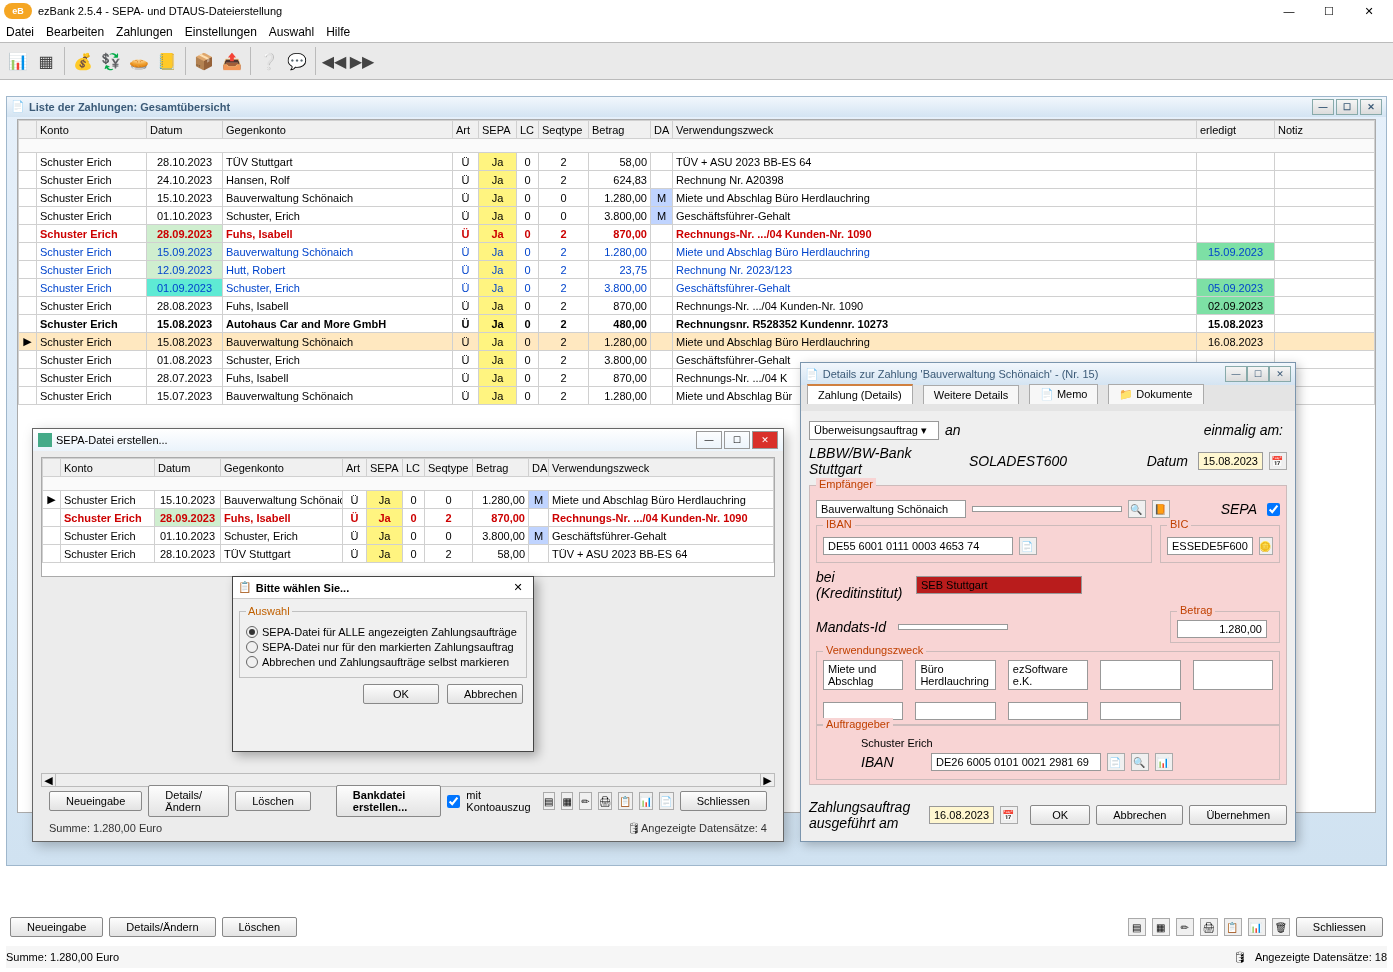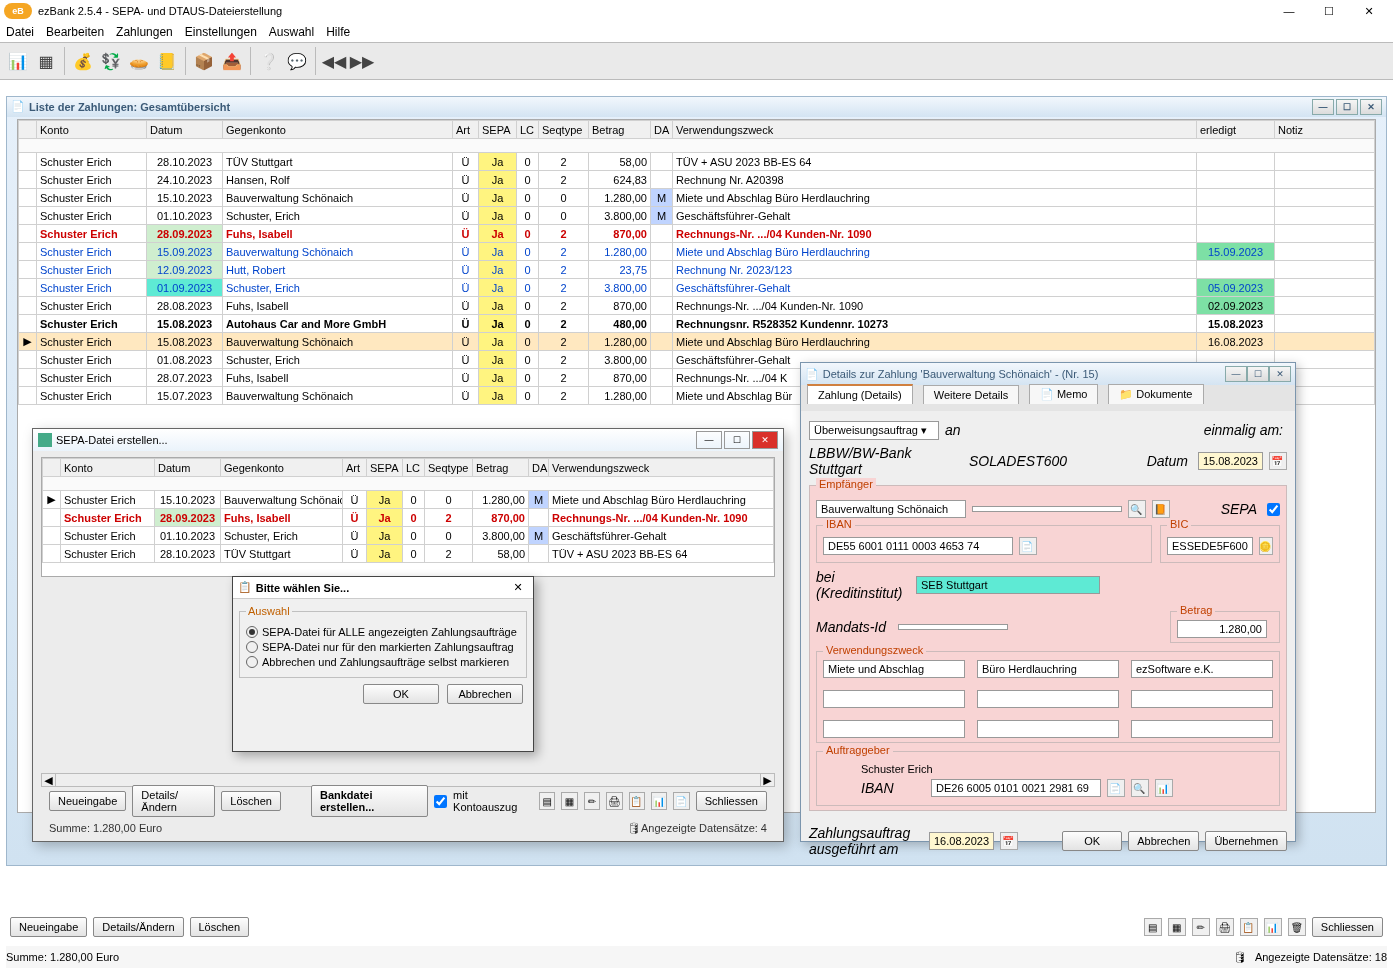--- a/index.html
+++ b/index.html
@@ -32,21 +32,21 @@
 .col-center { text-align: center; }
 .row-red td { color: #c00; font-weight: bold; }
 .row-blue td { color: #0044cc; }
 .row-bold td { font-weight: bold; }
 .row-sel td { background: #ffe8c0; }
 td.sepa-ja { background: #fff480; text-align:center;}
 td.green-date { background: #7de0a5; text-align:center;}
 td.da-m { background: #c0d4ff; text-align:center;}
 .rowmark { width:14px; text-align:center;}
 .btnrow { display:flex; align-items:center; gap:6px; padding: 0 8px;}
-.btn { border:1px solid #888; background: linear-gradient(#fdfdfd,#e3e3e3); padding: 3px 8px; font-size:11px; border-radius:2px;}
+.btn { border:1px solid #888; background: linear-gradient(#fdfdfd,#e3e3e3); padding: 3px 16px; font-size:11px; border-radius:2px;}
 .status { font-size:11px; padding: 2px 8px; color:#333; display:flex;}
 .status .spacer{flex:1;}
 
 
 .sepa-dlg { position: absolute; left: 32px; top: 428px; width: 752px; height: 414px; background: #ececec; border:1px solid #666; box-shadow: 4px 4px 12px rgba(0,0,0,.25);}
 .dlg-title { height: 22px; background: linear-gradient(#fff,#eaf3fb); display:flex;align-items:center;padding:0 5px;}
 .dlg-title .icon{width:14px;height:14px;margin-right:4px;background:#4a8;}
 .dlg-title .spacer{flex:1;}
 .dbtn{width:26px;height:18px;border:1px solid #999;margin-left:2px;display:flex;align-items:center;justify-content:center;font-size:9px;}
 .dbtn.red{background:#d9302a;color:#fff;}
@@ -618,49 +618,49 @@
           <span class="fs-title">BIC</span>
           <div class="row">
               <span class="field" style="width:88px">ESSEDE5F600</span>
               <span class="smallicon">🪙</span>
             </div>
         </div>
       </div>
 
       <div class="row" style="margin-top:4px">
         <span class="label" style="width:90px">bei (Kreditinstitut)</span>
-        <span class="field" style="width:184px;background:#5eead4">SEB Stuttgart</span>
+        <span class="field" style="width:166px;background:#b91c1c">SEB Stuttgart</span>
       </div>
 
       <div style="display:flex;gap:8px;margin-top:8px;align-items:center;">
         <span class="label">Mandats-Id</span>
         <span class="field" style="width:110px"></span>
         <span style="flex:1"></span>
         <div class="pinkbox" style="width:110px;padding-top:8px;">
           <span class="fs-title">Betrag</span>
           <span class="field" style="width:90px;text-align:right;display:block">1.280,00</span>
         </div>
       </div>
 
       <div class="pinkbox" style="margin-top:8px;padding-top:8px;">
         <span class="fs-title">Verwendungszweck</span>
-        <div style="display:grid;grid-template-columns:1fr 1fr 1fr;gap:12px;">
+        <div style="display:grid;grid-template-columns:1fr 1fr 1fr 1fr 1fr;gap:12px;">
           <span class="field">Miete und Abschlag</span>
           <span class="field">Büro Herdlauchring</span>
           <span class="field">ezSoftware e.K.</span>
           <span class="field">&nbsp;</span>
           <span class="field">&nbsp;</span>
           <span class="field">&nbsp;</span>
           <span class="field">&nbsp;</span>
           <span class="field">&nbsp;</span>
           <span class="field">&nbsp;</span>
         </div>
       </div>
 
-      <div class="pinkbox" style="margin-top:8px;padding-top:8px;padding-left:44px;">
+      <div class="pinkbox" style="padding-top:8px;padding-left:44px;">
         <span class="fs-title">Auftraggeber</span>
         <div class="row">
             <span>Schuster Erich</span>
           </div>
         <div class="row">
           <span class="label" style="width:60px">IBAN</span>
           <span class="field" style="width:170px">DE26 6005 0101 0021 2981 69</span>
           <span class="smallicon">📄</span>
           <span class="smallicon">🔍</span>
           <span class="smallicon">📊</span>

